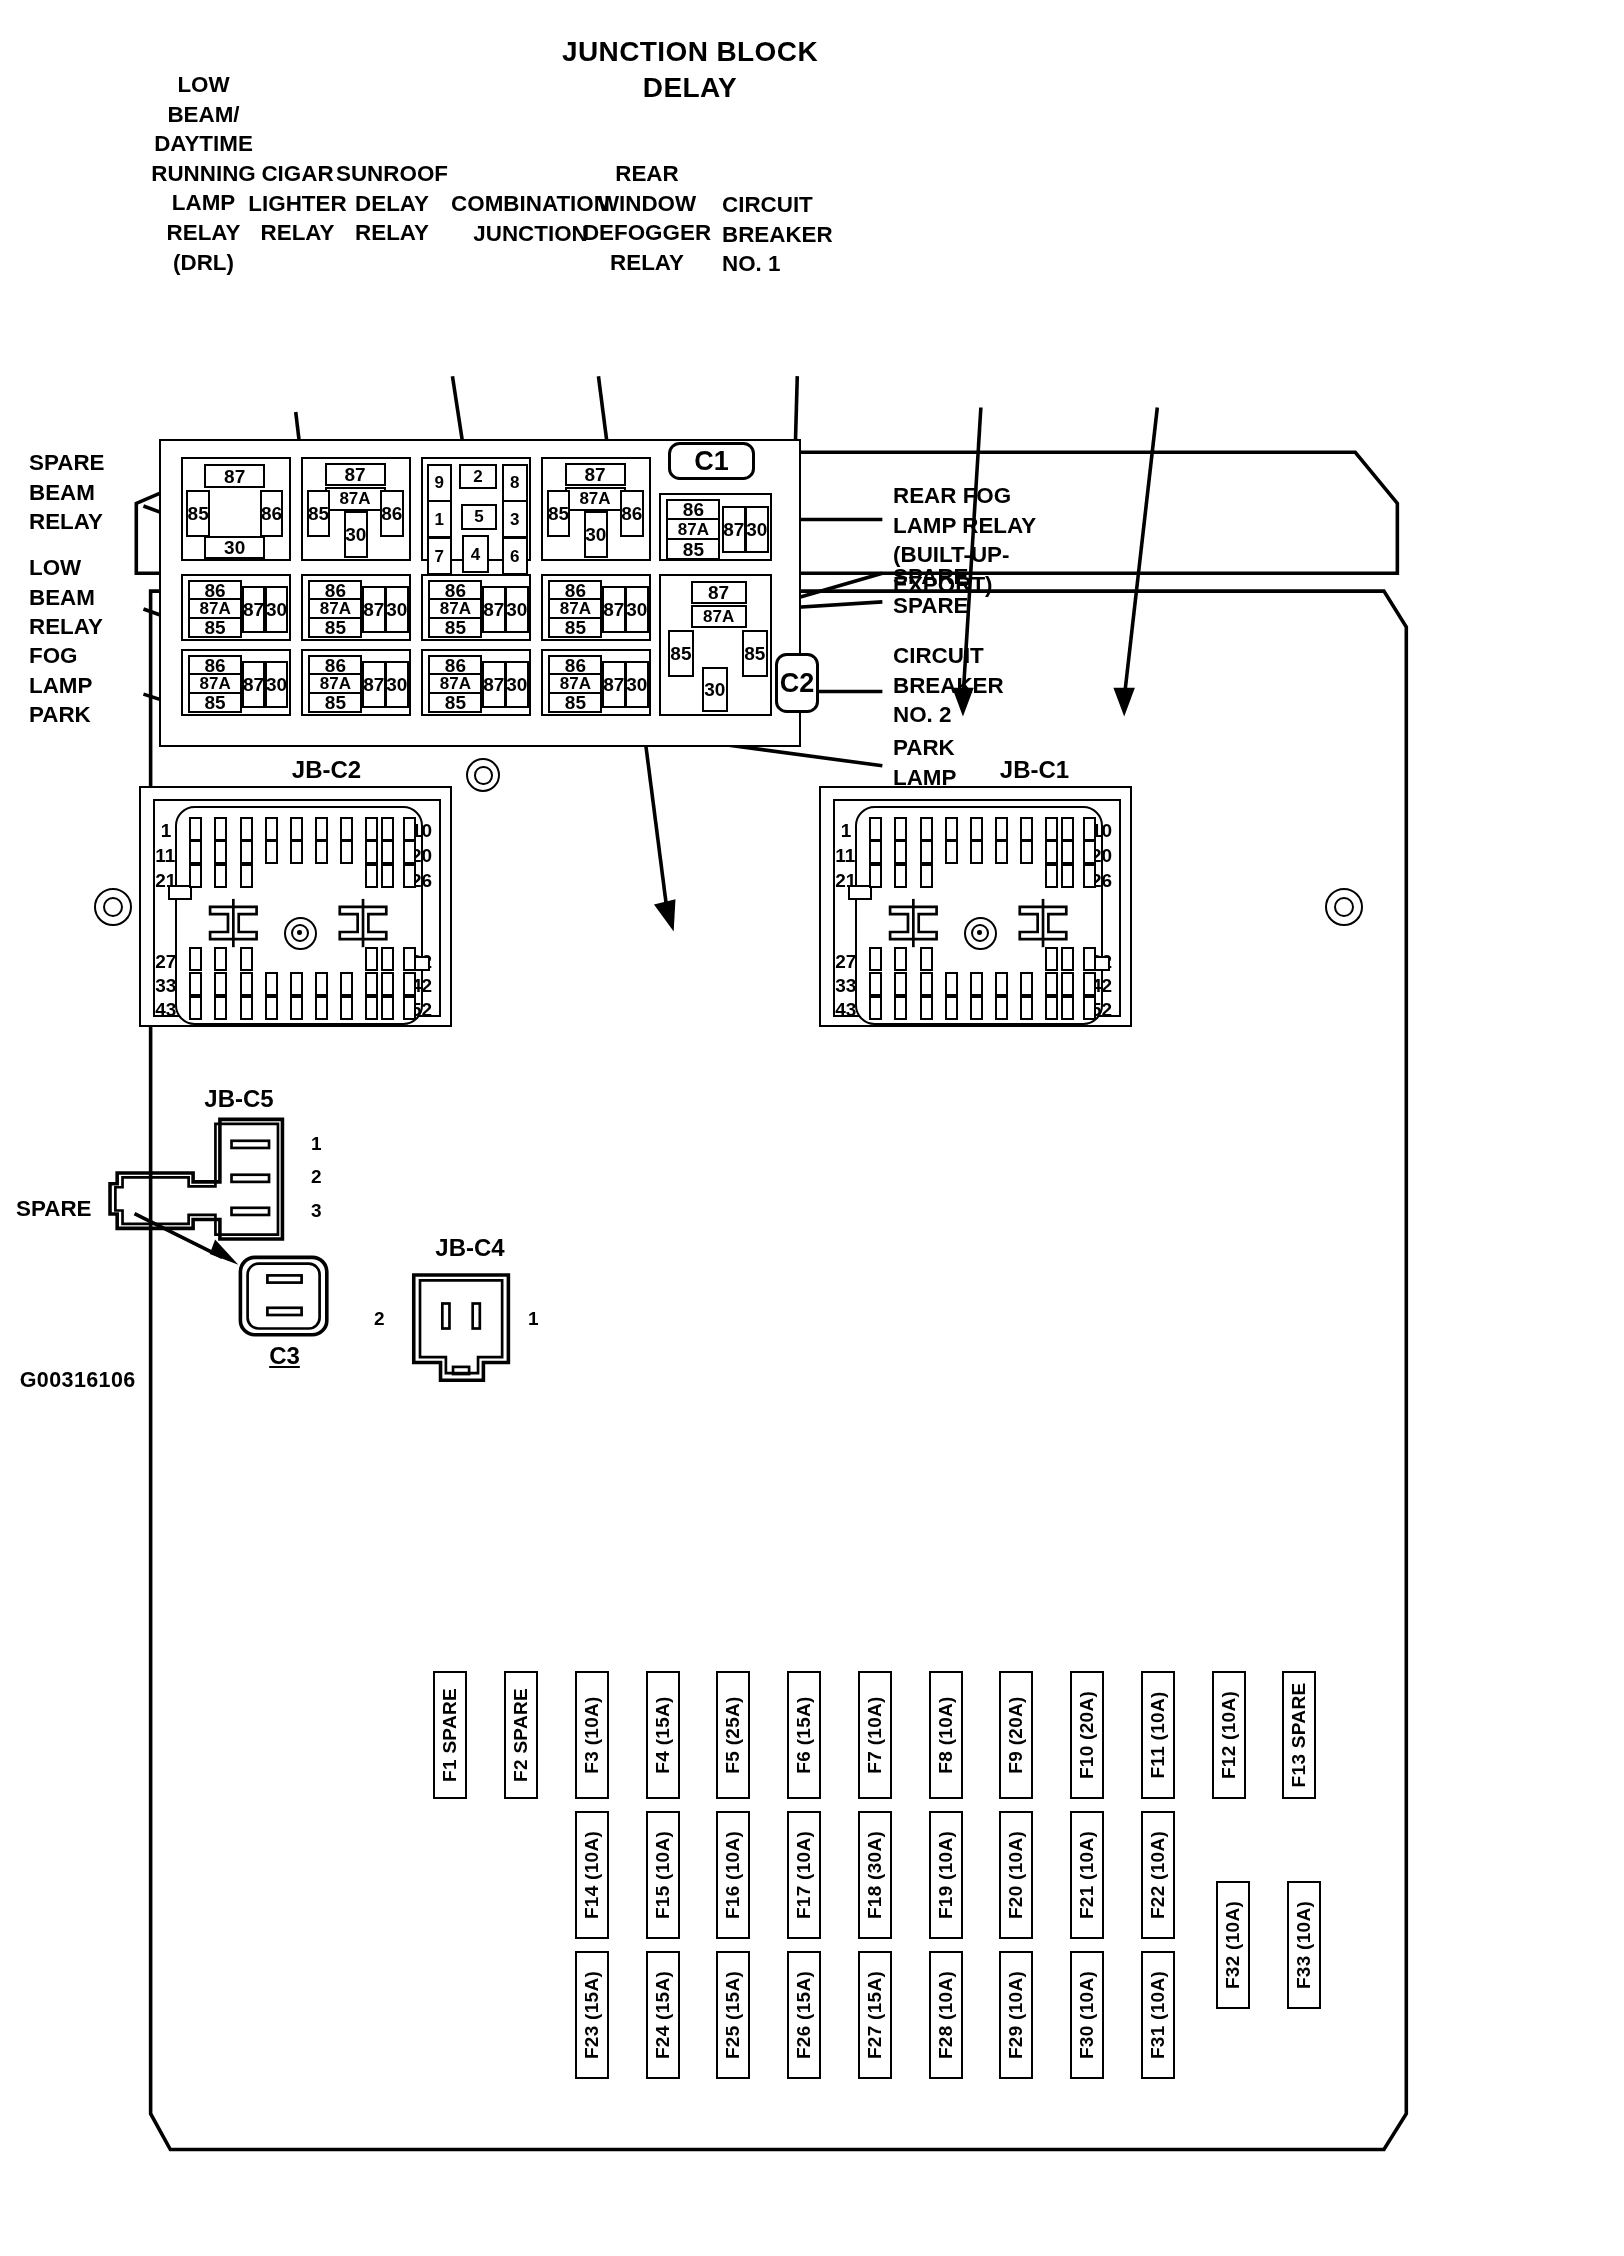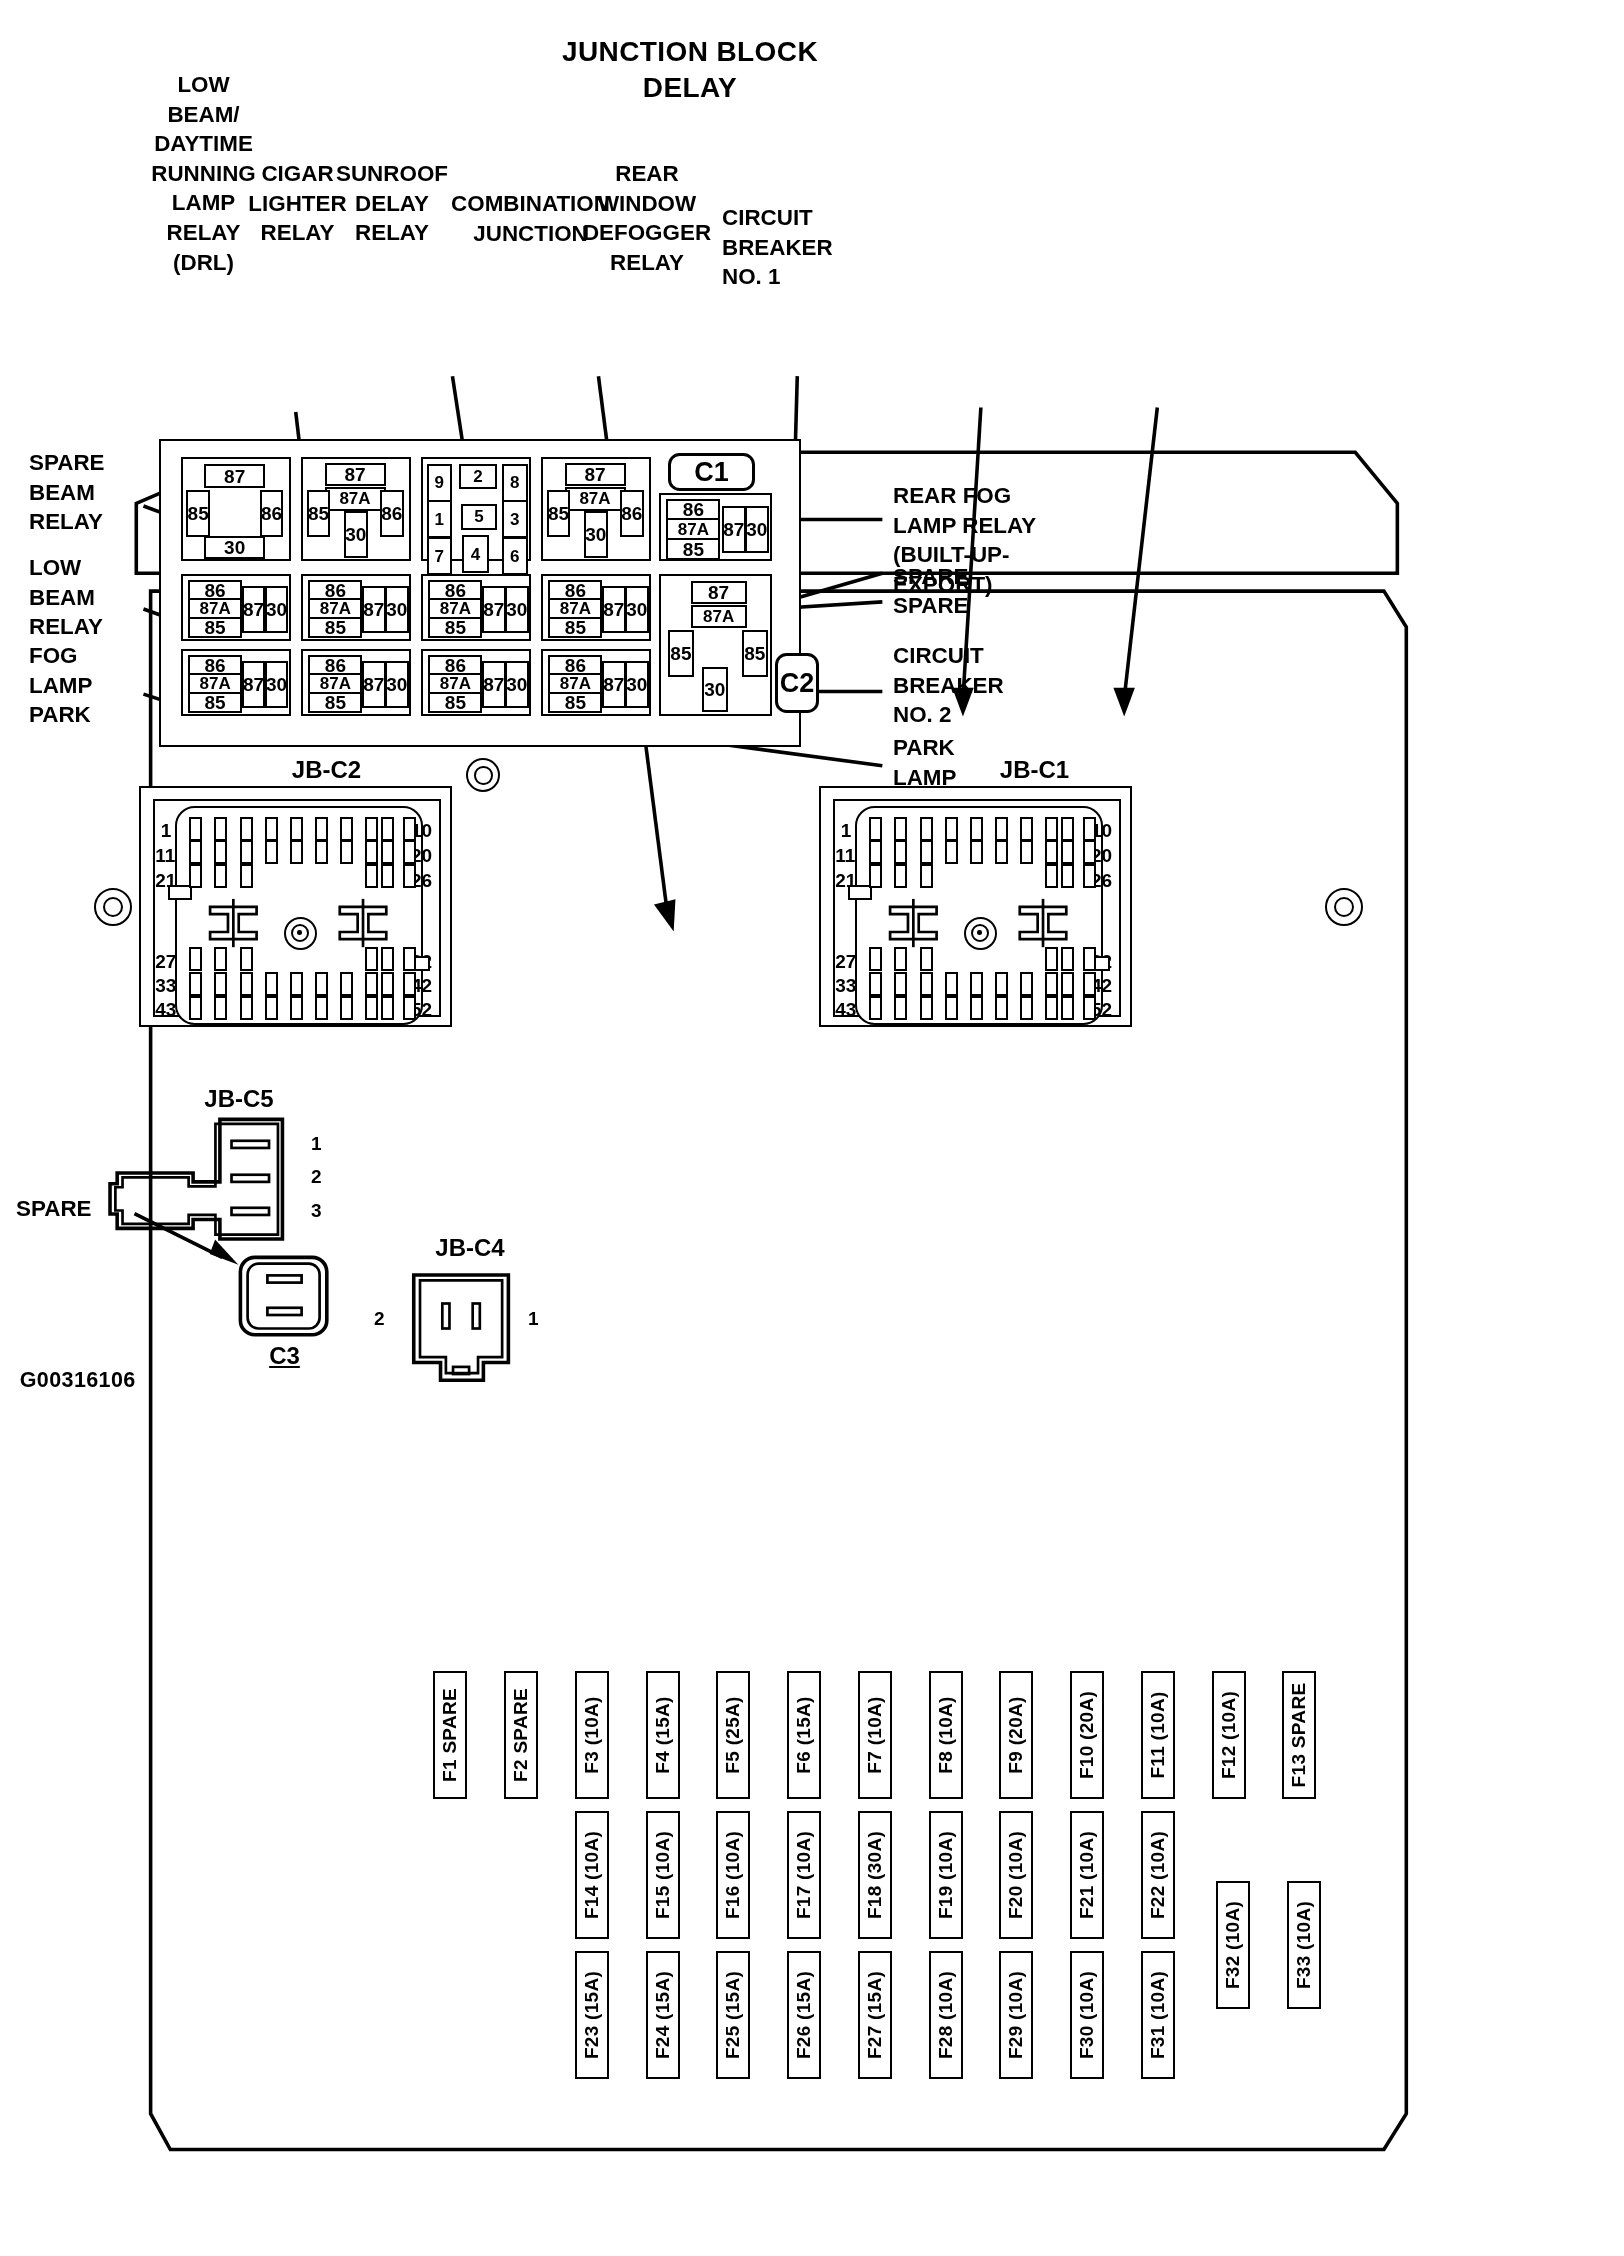--- a/index.html
+++ b/index.html
@@ -95,21 +95,21 @@
 RELAY</div>
 
 <div class="abs callout c-center" style="left:441px;top:189px;width:179px;">COMBINATION
 JUNCTION</div>
 
 <div class="abs callout c-center" style="left:571px;top:159px;width:152px;">REAR
 WINDOW
 DEFOGGER
 RELAY</div>
 
-<div class="abs callout c-left" style="left:722px;top:203px;width:143px;">CIRCUIT
+<div class="abs callout c-left" style="left:722px;top:190px;width:143px;">CIRCUIT
 BREAKER
 NO. 1</div>
 
 <div class="abs callout c-left" style="left:29px;top:448px;width:107px;">SPARE
 BEAM
 RELAY</div>
 
 <div class="abs callout c-left" style="left:29px;top:553px;width:107px;">LOW
 BEAM
 RELAY</div>
@@ -223,21 +223,21 @@
   </div>
 
   <div class="relay" style="left:380px;top:16px;width:106px;height:100px;">
     <div class="pad" style="left:21.5px;top:3.6px;width:57px;height:19.7px;">87</div>
     <div class="pad sm" style="left:21.5px;top:28px;width:57px;height:19.7px;">87A</div>
     <div class="pad" style="left:3.6px;top:31px;width:19.7px;height:43px;">85</div>
     <div class="pad" style="left:77px;top:31px;width:19.7px;height:43px;">86</div>
     <div class="pad" style="left:41px;top:52px;width:19.7px;height:43px;">30</div>
   </div>
 
-  <div class="cbx" style="left:507px;top:12px;width:81px;height:32px;">C1</div>
+  <div class="cbx" style="left:507px;top:1px;width:81px;height:32px;">C1</div>
 
   <div class="relay" style="left:498px;top:52px;width:109px;height:64px;">
     <div class="pad" style="left:5.4px;top:3.6px;width:50px;height:18px;">86</div>
     <div class="pad sm" style="left:5.4px;top:23px;width:50px;height:18px;">87A</div>
     <div class="pad" style="left:5.4px;top:43px;width:50px;height:18px;">85</div>
     <div class="pad" style="left:61px;top:10.7px;width:19.7px;height:43px;">87</div>
     <div class="pad" style="left:84px;top:10.7px;width:19.7px;height:43px;">30</div>
   </div>
 
   <div class="relay" style="left:19.7px;top:133px;width:106px;height:63px;">

